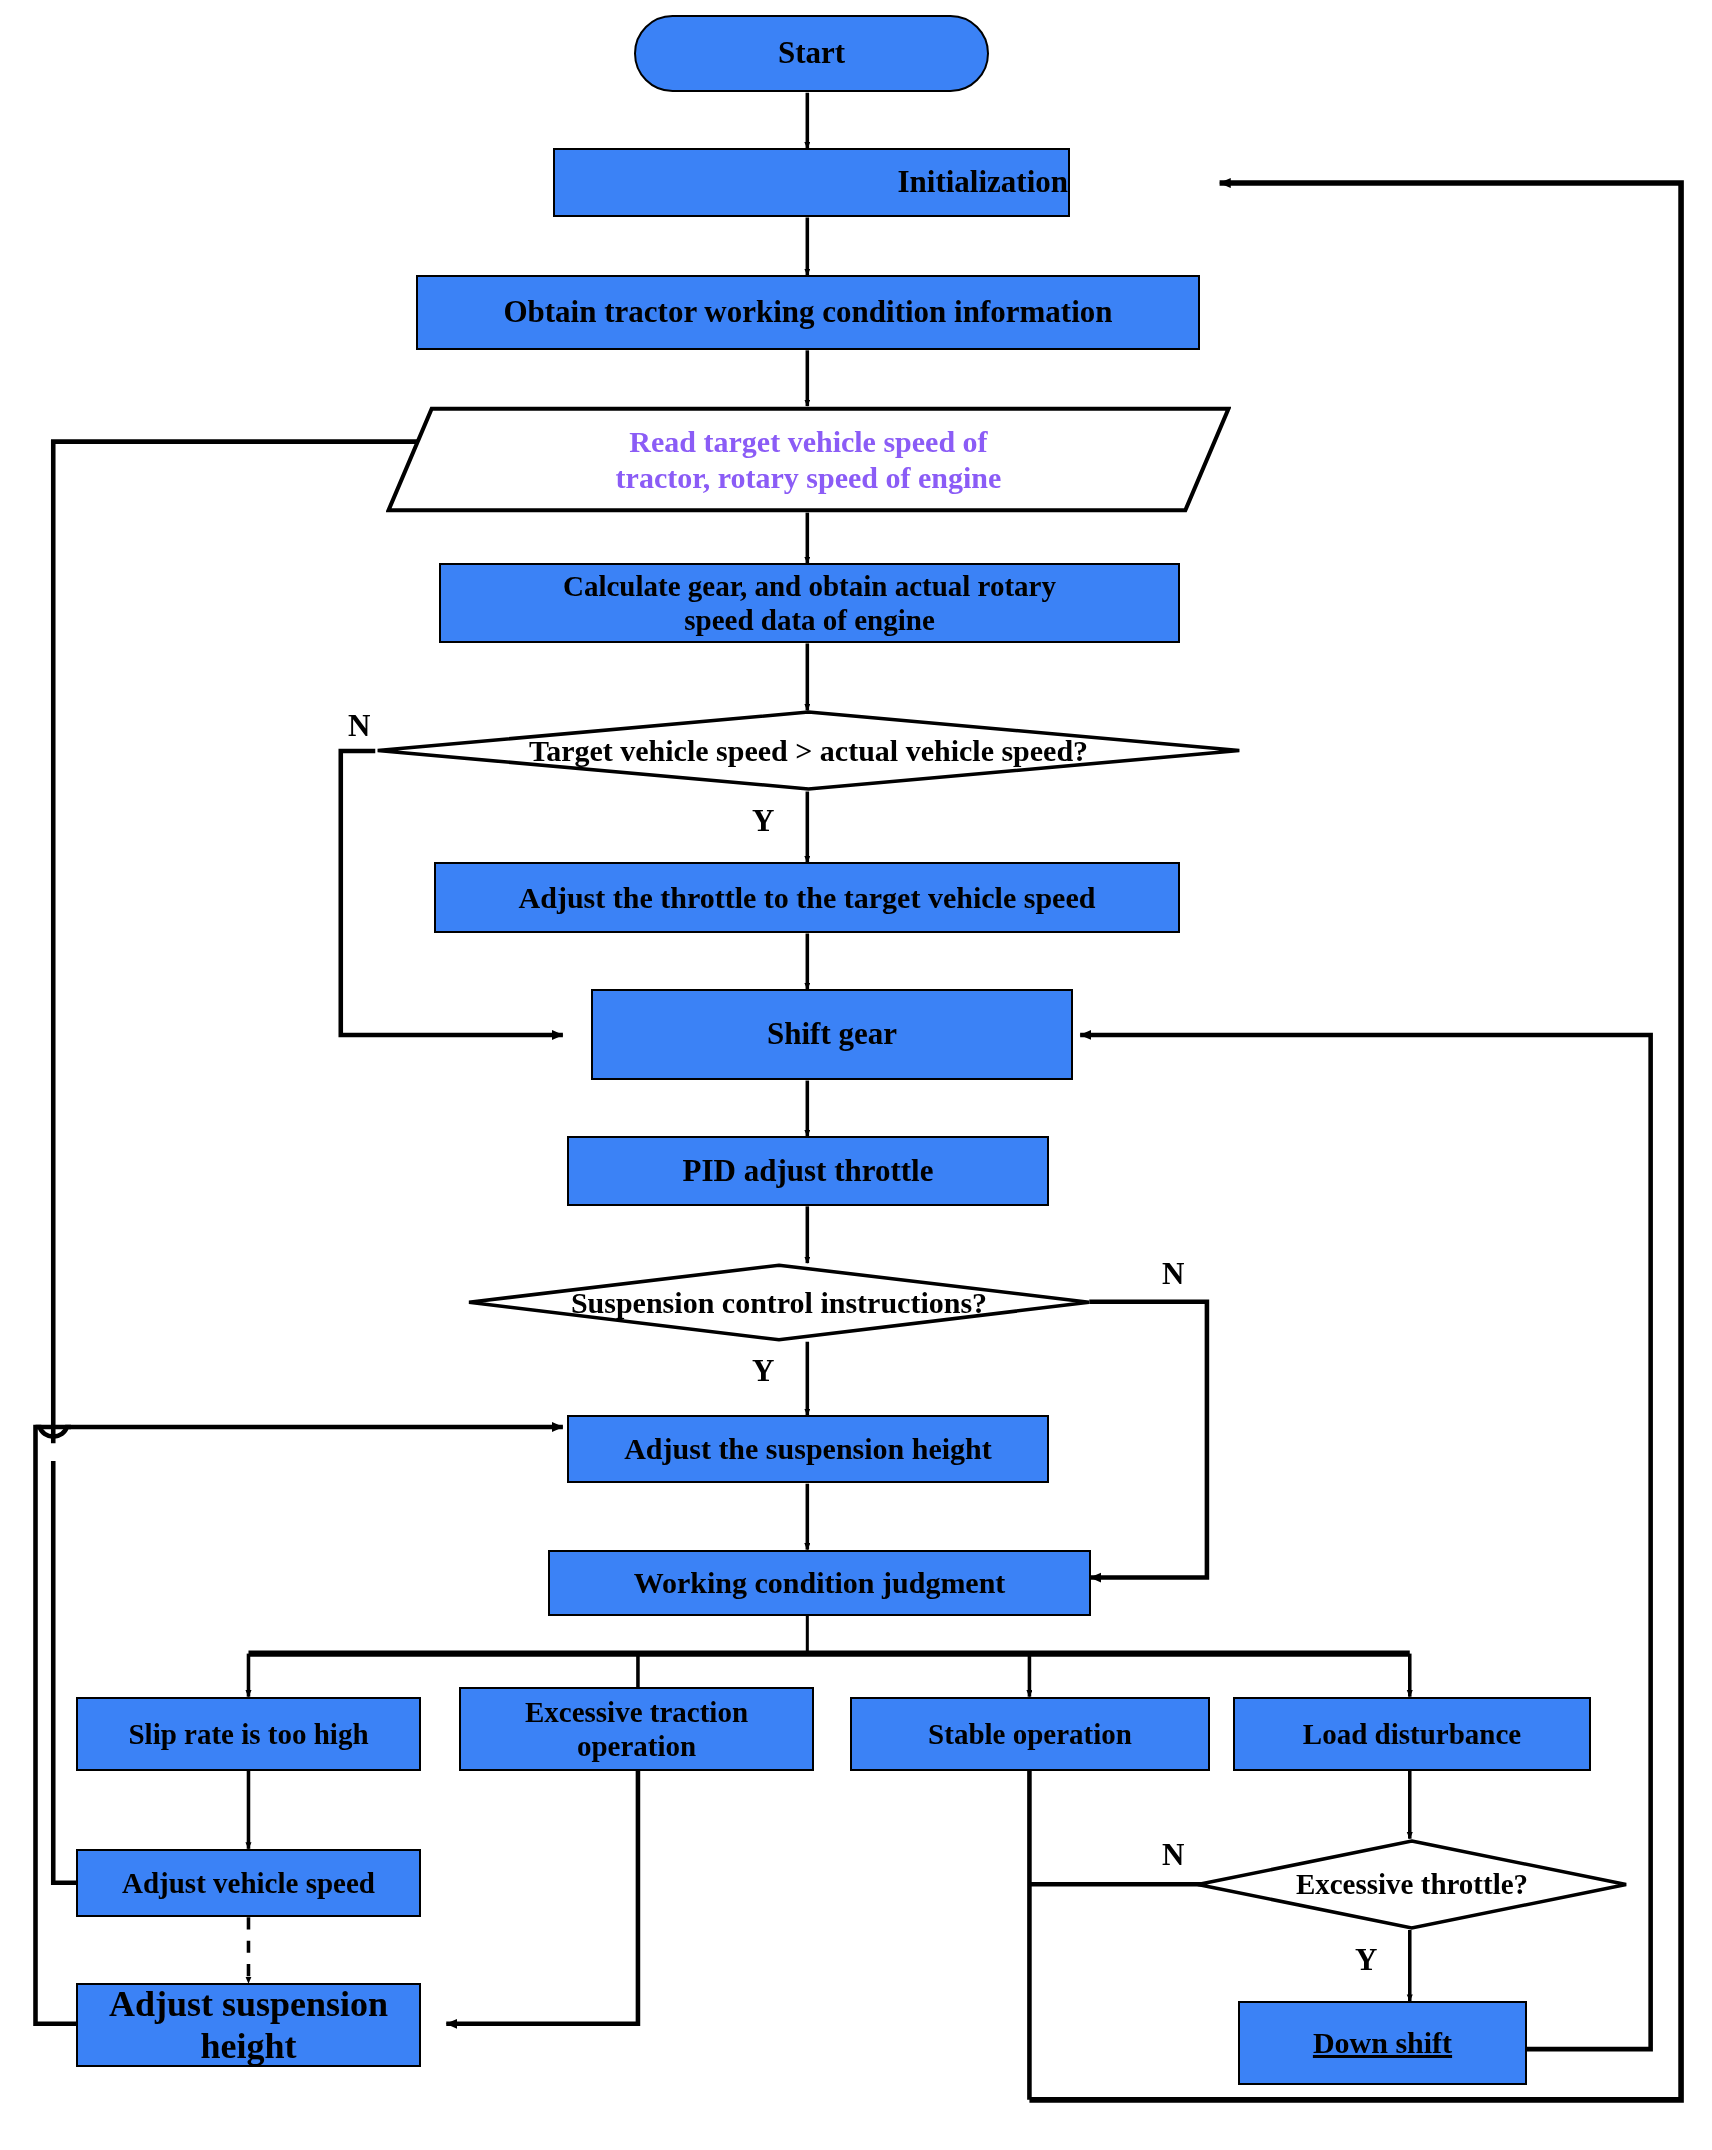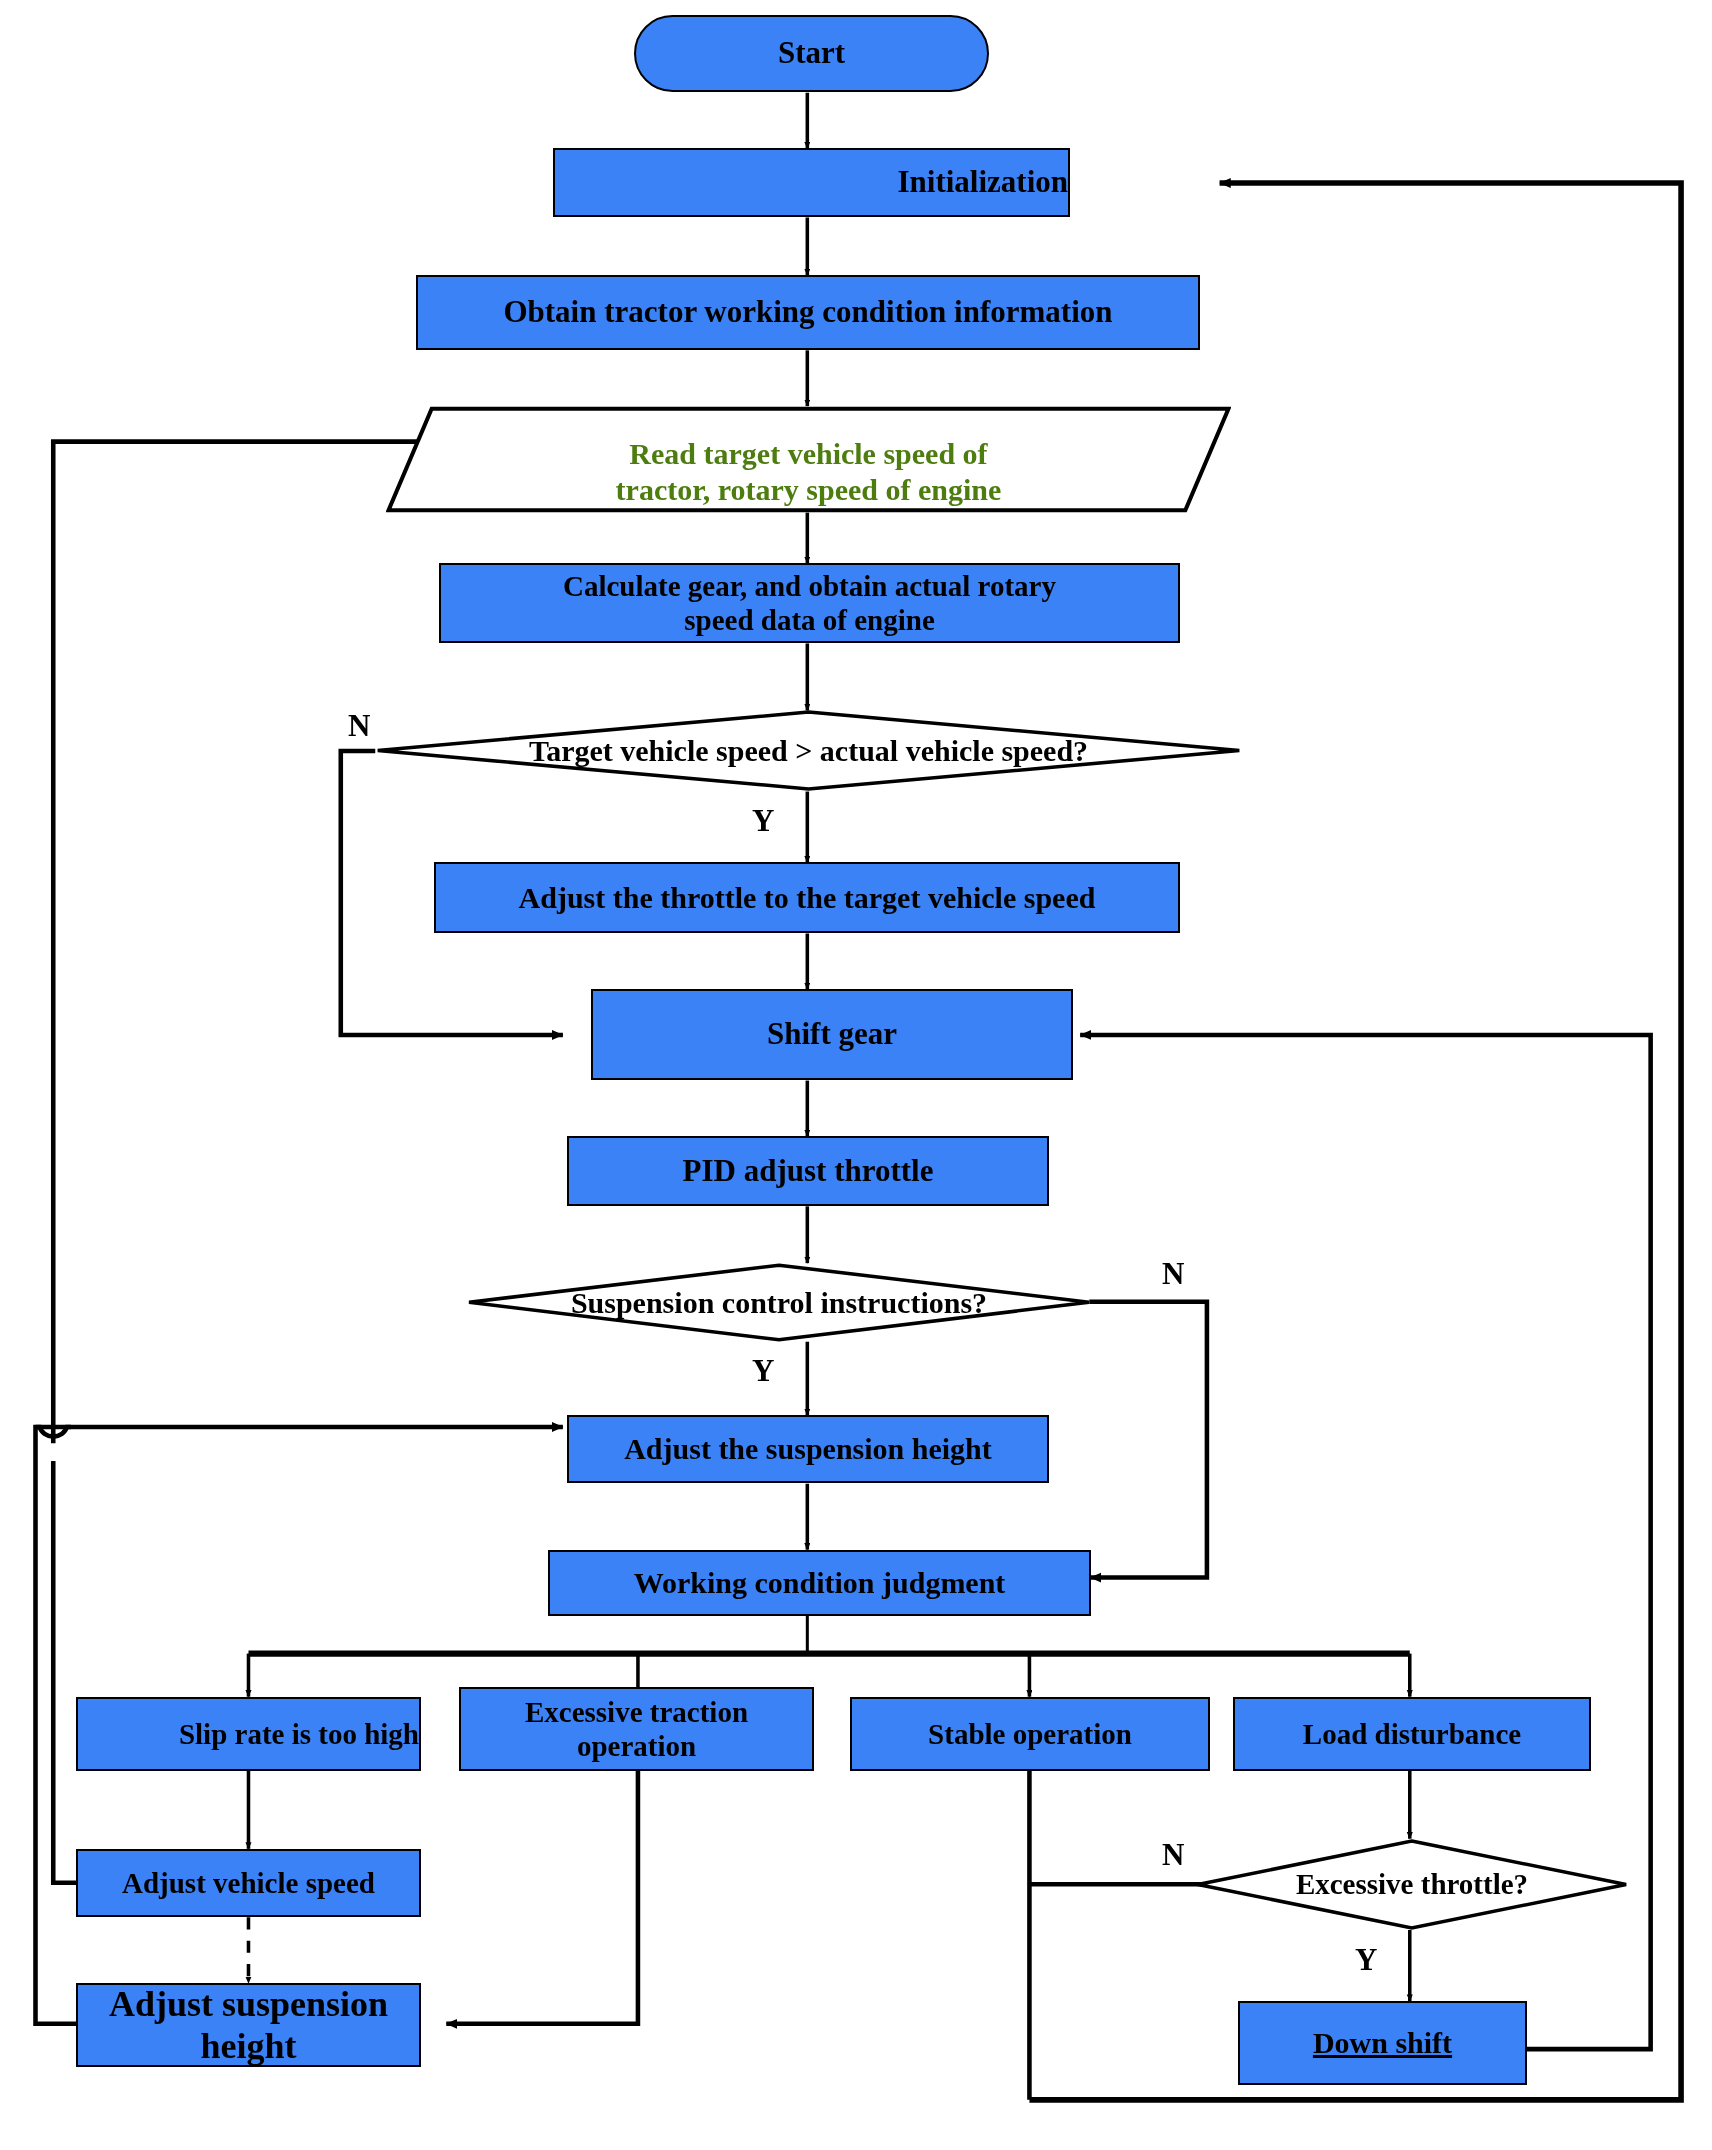--- a/index.html
+++ b/index.html
@@ -14,22 +14,22 @@
   .term{border:2.5px solid #000;border-radius:5072px;}
   .lbl{position:absolute;font-weight:bold;color:#000;font-family:"Liberation Serif", serif;
        font-size:31px;line-height:1;}
   .diamondwrap{position:absolute;}
   .diamondwrap svg{position:absolute;left:0;top:0;}
   .dtext{position:absolute;left:0;top:0;width:100%;height:100%;display:flex;align-items:center;
          justify-content:center;text-align:center;font-weight:bold;color:#000;
          font-family:"Liberation Serif", serif;}
   .para{position:absolute;}
   .para svg{position:absolute;left:0;top:0;}
-  .ptext{position:absolute;left:0;top:12px;width:100%;height:100%;display:flex;align-items:center;
-         justify-content:center;text-align:center;font-weight:bold;color:#4d7c0f;
+  .ptext{position:absolute;left:0;top:0;width:100%;height:100%;display:flex;align-items:center;
+         justify-content:center;text-align:center;font-weight:bold;color:#8b5cf6;
          font-family:"Liberation Serif", serif;line-height:1.2;}
 </style>
 </head>
 <body>
 
 <div id="stage">
 
   <svg id="wires" viewBox="0 0 3376 4240" xmlns="http://www.w3.org/2000/svg">
     <defs>
       <marker id="ah" markerWidth="16" markerHeight="16" refX="13" refY="6" orient="auto" markerUnits="userSpaceOnUse">
@@ -169,21 +169,21 @@
   <div class="lbl" style="left:752px;top:1355px;">Y</div>
 
   <div class="node rect" style="left:567px;top:1415px;width:482px;height:68px;font-size:30px;">
     <span>Adjust the suspension height</span>
   </div>
 
   <div class="node rect" style="left:548px;top:1550px;width:543px;height:66px;font-size:30px;">
     <span>Working condition judgment</span>
   </div>
 
-  <div class="node rect" style="left:76px;top:1697px;width:345px;height:74px;font-size:29px;justify-content:flex-end;">
+  <div class="node rect" style="left:76px;top:1697px;width:345px;height:74px;font-size:29px;">
     <span>Slip rate is too high</span>
   </div>
 
   <div class="node rect" style="left:459px;top:1687px;width:355px;height:84px;font-size:29px;">
     <div>
       <div>Excessive traction</div>
       <div>operation</div>
     </div>
   </div>
 

